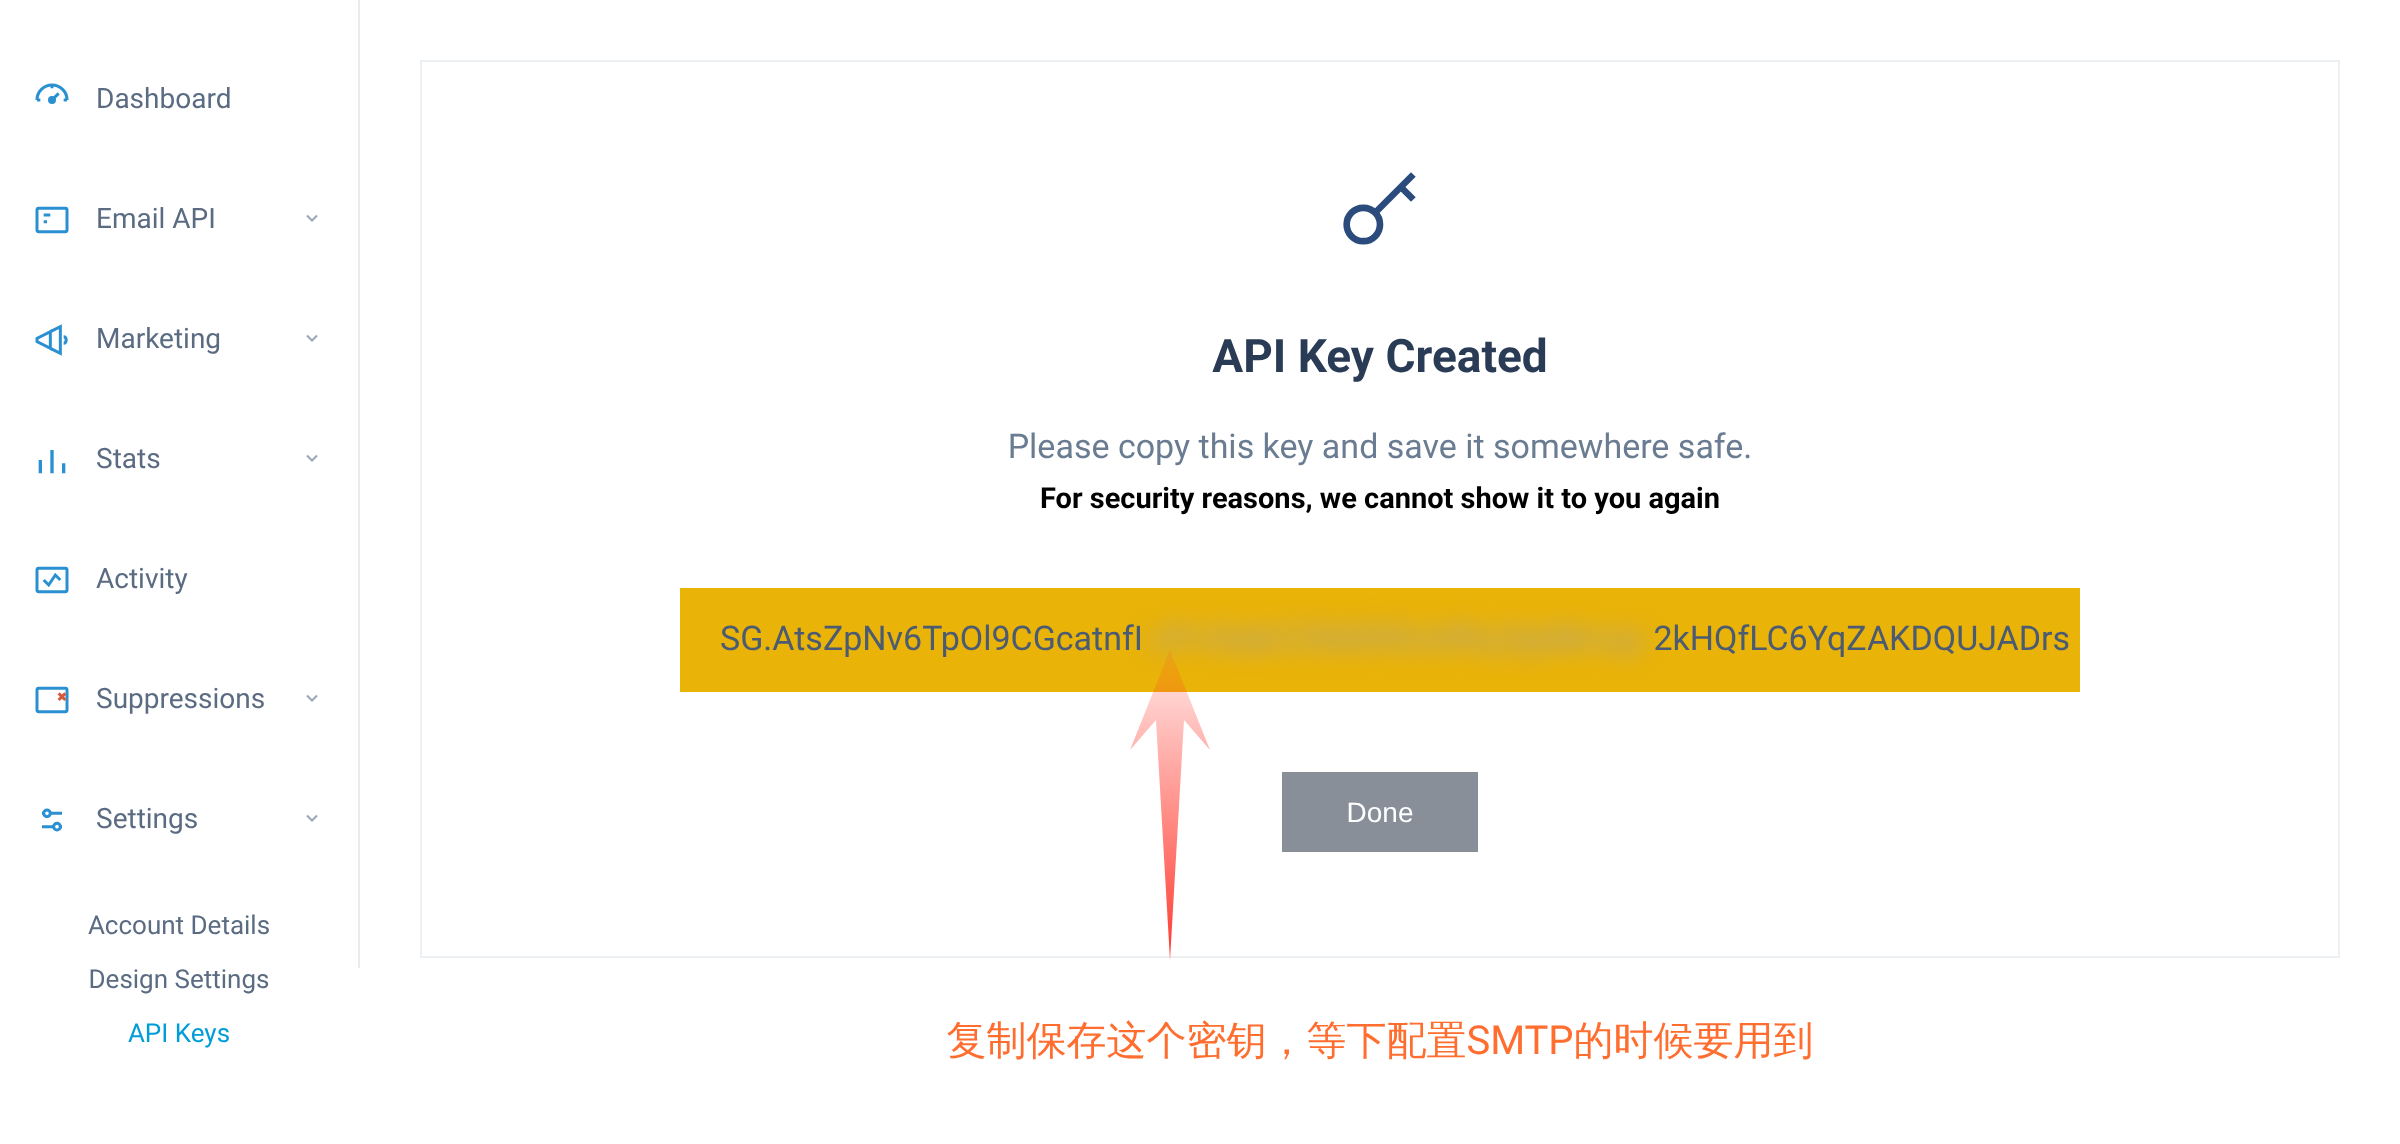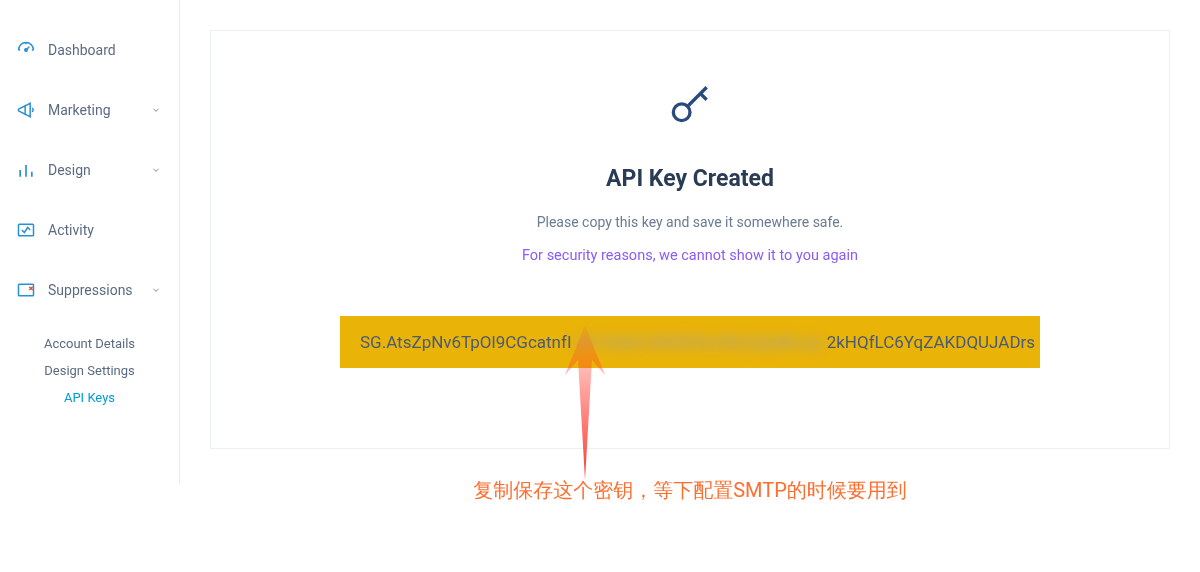--- a/index.html
+++ b/index.html
@@ -60,44 +60,45 @@
       color: #009dd9;
     }
     .main {
       margin-left: 180px;
       padding: 30px 20px;
     }
     .card {
       background: #ffffff;
       border: 1px solid #edf0f3;
       margin: 0 auto;
-      padding: 50px 40px 40px;
+      padding: 50px 40px 52px;
       text-align: center;
       max-width: 960px;
     }
     .key-icon {
       display: inline-block;
       margin-bottom: 30px;
       color: #2a4b7c;
     }
     .card-title {
       font-size: 23px;
       font-weight: 700;
       color: #2a3b55;
       margin-bottom: 22px;
     }
     .card-subtitle {
-      font-size: 14px;
+      font-size: 17px;
       color: #6a7c91;
-      margin-bottom: 17px;
+      margin-bottom: 7px;
     }
     .card-warning {
       font-size: 14.5px;
-      color: #8b5cf6;
-      margin-bottom: 52px;
+      color: #000000;
+      margin-bottom: 36px;
+      font-weight: bold;
     }
     .api-key-box {
       background: #eab308;
       padding: 16px 20px;
       font-size: 17px;
       color: #4a5b73;
       margin: 0 auto 40px;
       max-width: 700px;
       white-space: nowrap;
       overflow: hidden;
@@ -142,20 +143,34 @@
       <svg width="20" height="20" viewBox="0 0 24 24" fill="none" stroke="currentColor" stroke-width="1.8">
           <path d="M3 12a9 9 0 0 1 18 0"></path>
           <path d="M3 12h2M19 12h2M12 3v2"></path>
           <circle cx="12" cy="12" r="1.5" fill="currentColor"></circle>
           <path d="M12 12l4-4"></path>
         </svg>
     </span>
     <span>Dashboard</span>
   </div>
 
+  <div class="nav-item">
+    <span class="icon">
+      <svg width="20" height="20" viewBox="0 0 24 24" fill="none" stroke="currentColor" stroke-width="1.8">
+          <rect x="3" y="5" width="18" height="14" rx="1"></rect>
+          <path d="M7 9h4M7 13h2"></path>
+        </svg>
+    </span>
+    <span>Email API</span>
+    <span class="chevron">
+      <svg width="10" height="10" viewBox="0 0 24 24" fill="none" stroke="currentColor" stroke-width="2.5">
+          <path d="M6 9l6 6 6-6"></path>
+        </svg>
+    </span>
+  </div>
 
   <div class="nav-item">
     <span class="icon">
       <svg width="20" height="20" viewBox="0 0 24 24" fill="none" stroke="currentColor" stroke-width="1.8">
           <path d="M3 11v2l8 4V7l-8 4z"></path>
           <path d="M11 7l6-3v16l-6-3"></path>
           <path d="M19 10c2 0 2 4 0 4"></path>
         </svg>
     </span>
     <span>Marketing</span>
@@ -166,21 +181,21 @@
     </span>
   </div>
 
 
   <div class="nav-item">
     <span class="icon">
       <svg width="20" height="20" viewBox="0 0 24 24" fill="none" stroke="currentColor" stroke-width="2">
           <path d="M5 20V12M12 20V6M19 20V14"></path>
         </svg>
     </span>
-    <span>Design</span>
+    <span>Stats</span>
     <span class="chevron">
       <svg width="10" height="10" viewBox="0 0 24 24" fill="none" stroke="currentColor" stroke-width="2.5">
           <path d="M6 9l6 6 6-6"></path>
         </svg>
     </span>
   </div>
 
   <div class="nav-item">
     <span class="icon">
       <svg width="20" height="20" viewBox="0 0 24 24" fill="none" stroke="currentColor" stroke-width="1.8">
@@ -199,20 +214,35 @@
         </svg>
     </span>
     <span>Suppressions</span>
     <span class="chevron">
       <svg width="10" height="10" viewBox="0 0 24 24" fill="none" stroke="currentColor" stroke-width="2.5">
           <path d="M6 9l6 6 6-6"></path>
         </svg>
     </span>
   </div>
 
+  <div class="nav-item">
+    <span class="icon">
+      <svg width="20" height="20" viewBox="0 0 24 24" fill="none" stroke="currentColor" stroke-width="1.8">
+          <path d="M6 8h12M6 16h12"></path>
+          <circle cx="9" cy="8" r="2" fill="#fff"></circle>
+          <circle cx="15" cy="16" r="2" fill="#fff"></circle>
+        </svg>
+    </span>
+    <span>Settings</span>
+    <span class="chevron">
+      <svg width="10" height="10" viewBox="0 0 24 24" fill="none" stroke="currentColor" stroke-width="2.5">
+          <path d="M6 9l6 6 6-6"></path>
+        </svg>
+    </span>
+  </div>
 
   <div class="sub-items">
     <div class="sub-item">Account Details</div>
     <div class="sub-item">Design Settings</div>
     <div class="sub-item active">API Keys</div>
   </div>
 
 </div>
 
 <div class="main">
@@ -227,20 +257,21 @@
     </span>
 
     <h1 class="card-title">API Key Created</h1>
     <p class="card-subtitle">Please copy this key and save it somewhere safe.</p>
     <p class="card-warning">For security reasons, we cannot show it to you again</p>
 
     <div class="api-key-box">
       <span>SG.AtsZpNv6TpOl9CGcatnfI</span><span class="blur-mid">xPvSabC0lk89DstRtyQpMnop</span><span>2kHQfLC6YqZAKDQUJADrs</span>
     </div>
 
+    <button class="done-btn">Done</button>
   </div>
 
   <div class="annotation">复制保存这个密钥，等下配置SMTP的时候要用到</div>
 </div>
 
 <svg class="arrow" width="50" height="160" viewBox="0 0 50 160">
   <defs>
     <linearGradient id="arrgrad" x1="0" y1="1" x2="0" y2="0">
       <stop offset="0%" stop-color="#ff3a2f"></stop>
       <stop offset="100%" stop-color="#ff3a2f" stop-opacity="0.1"></stop>

